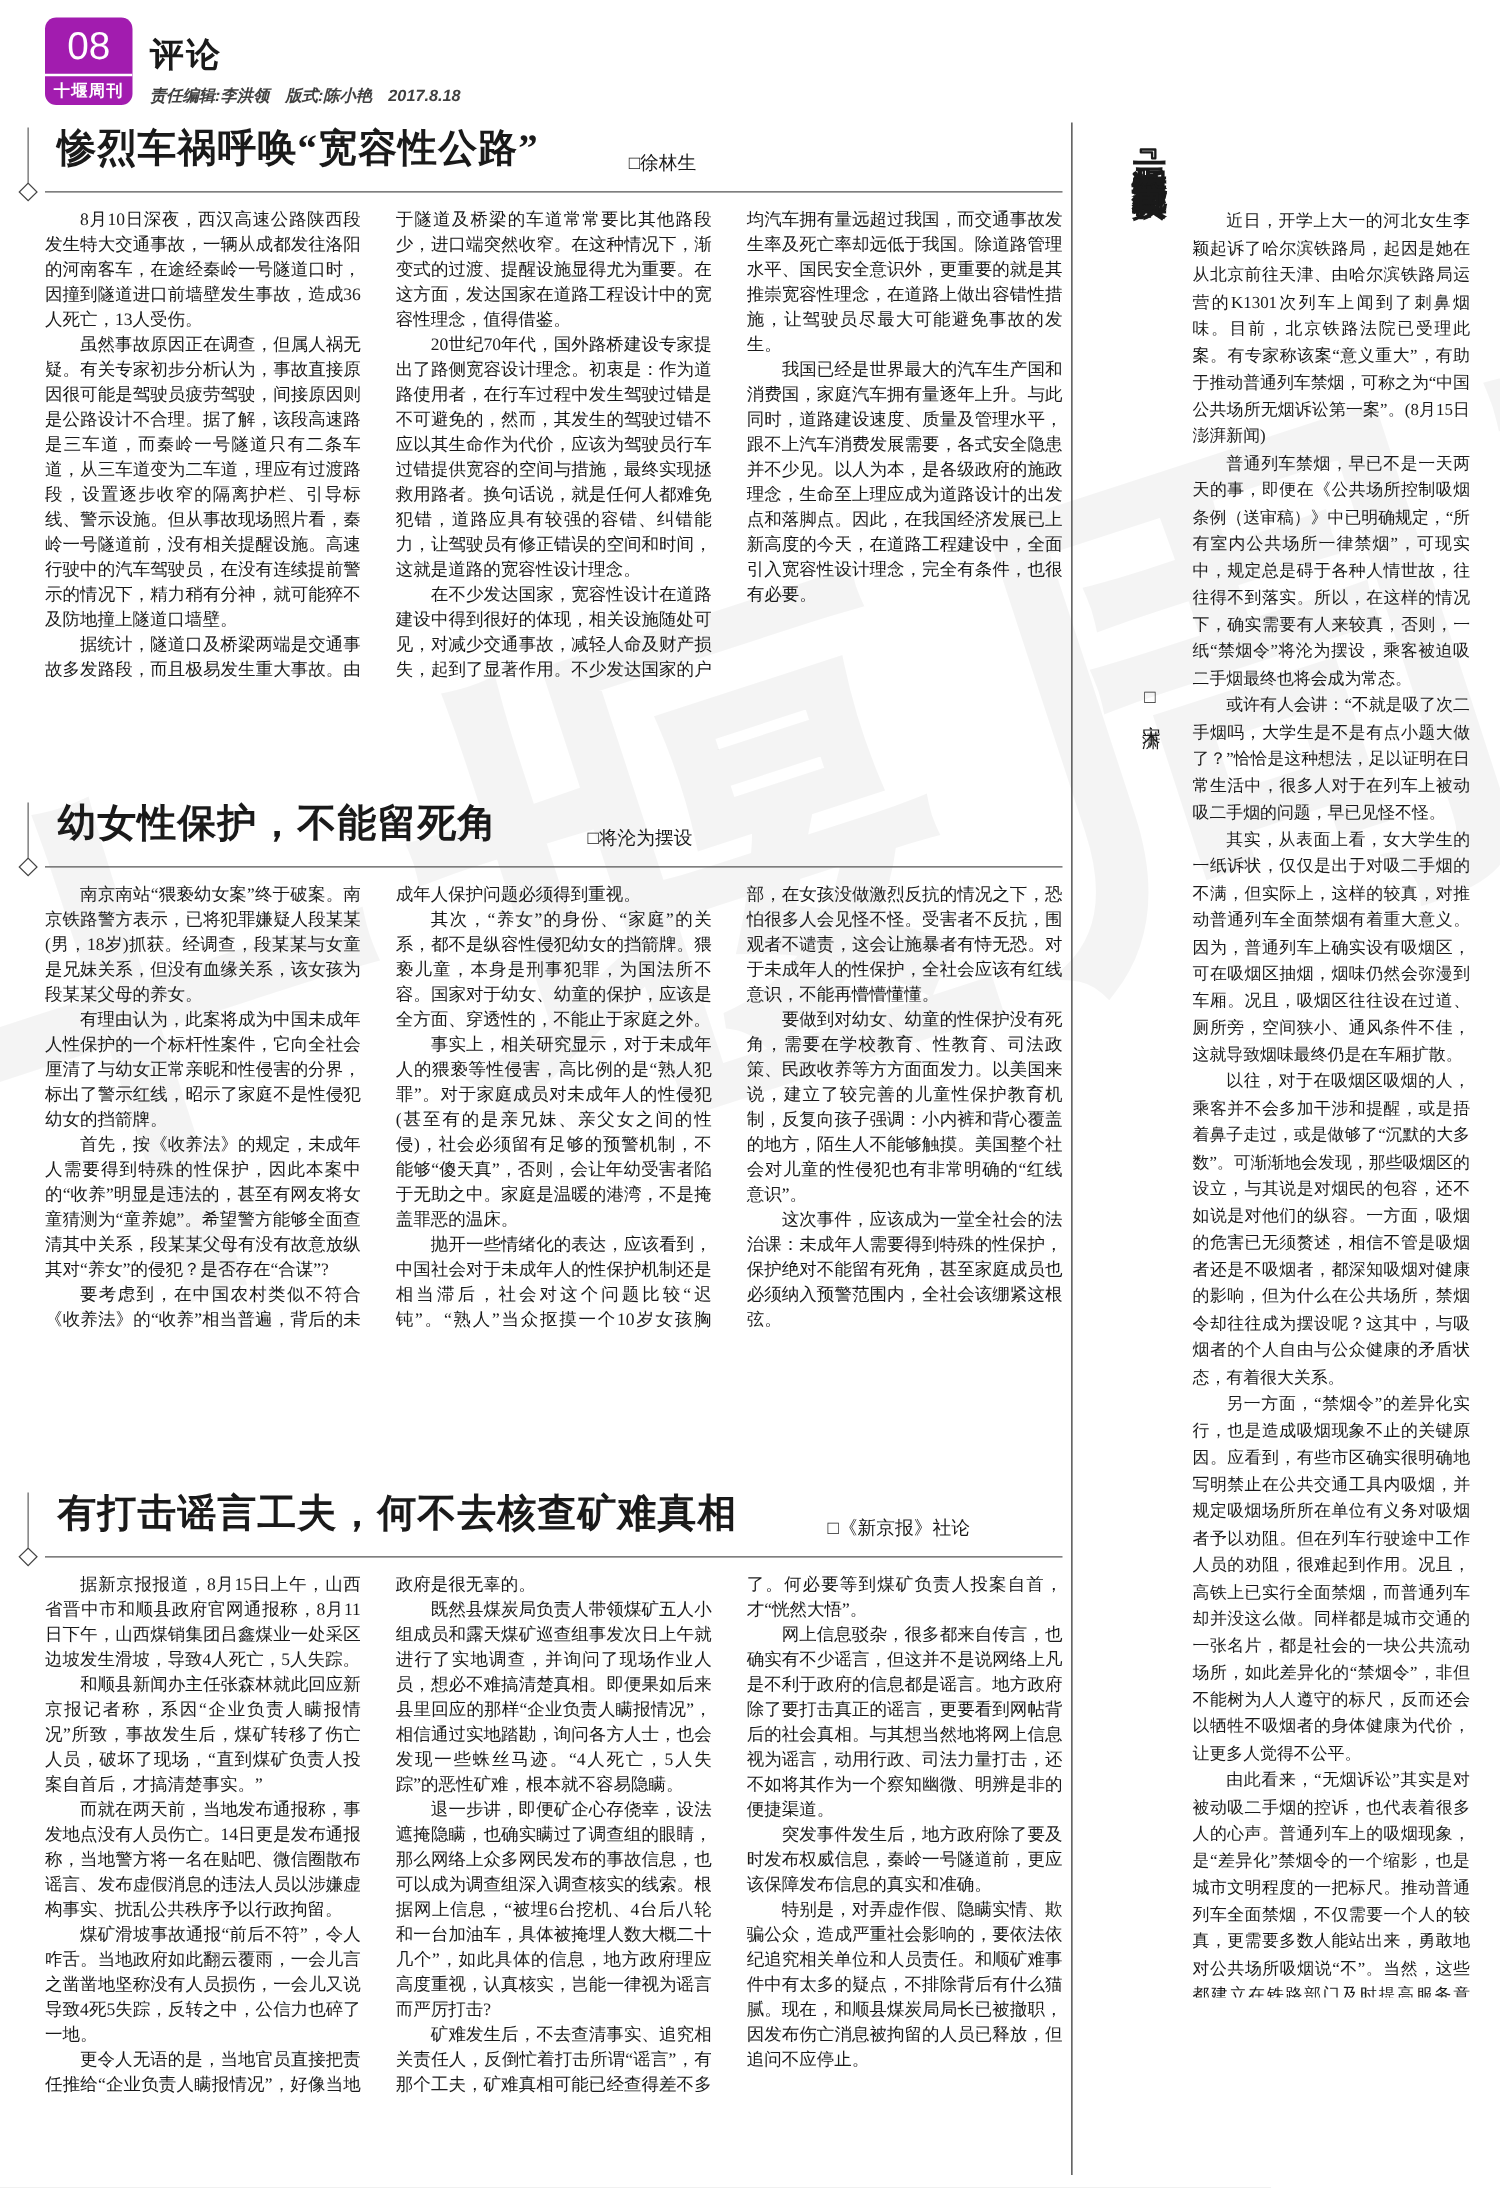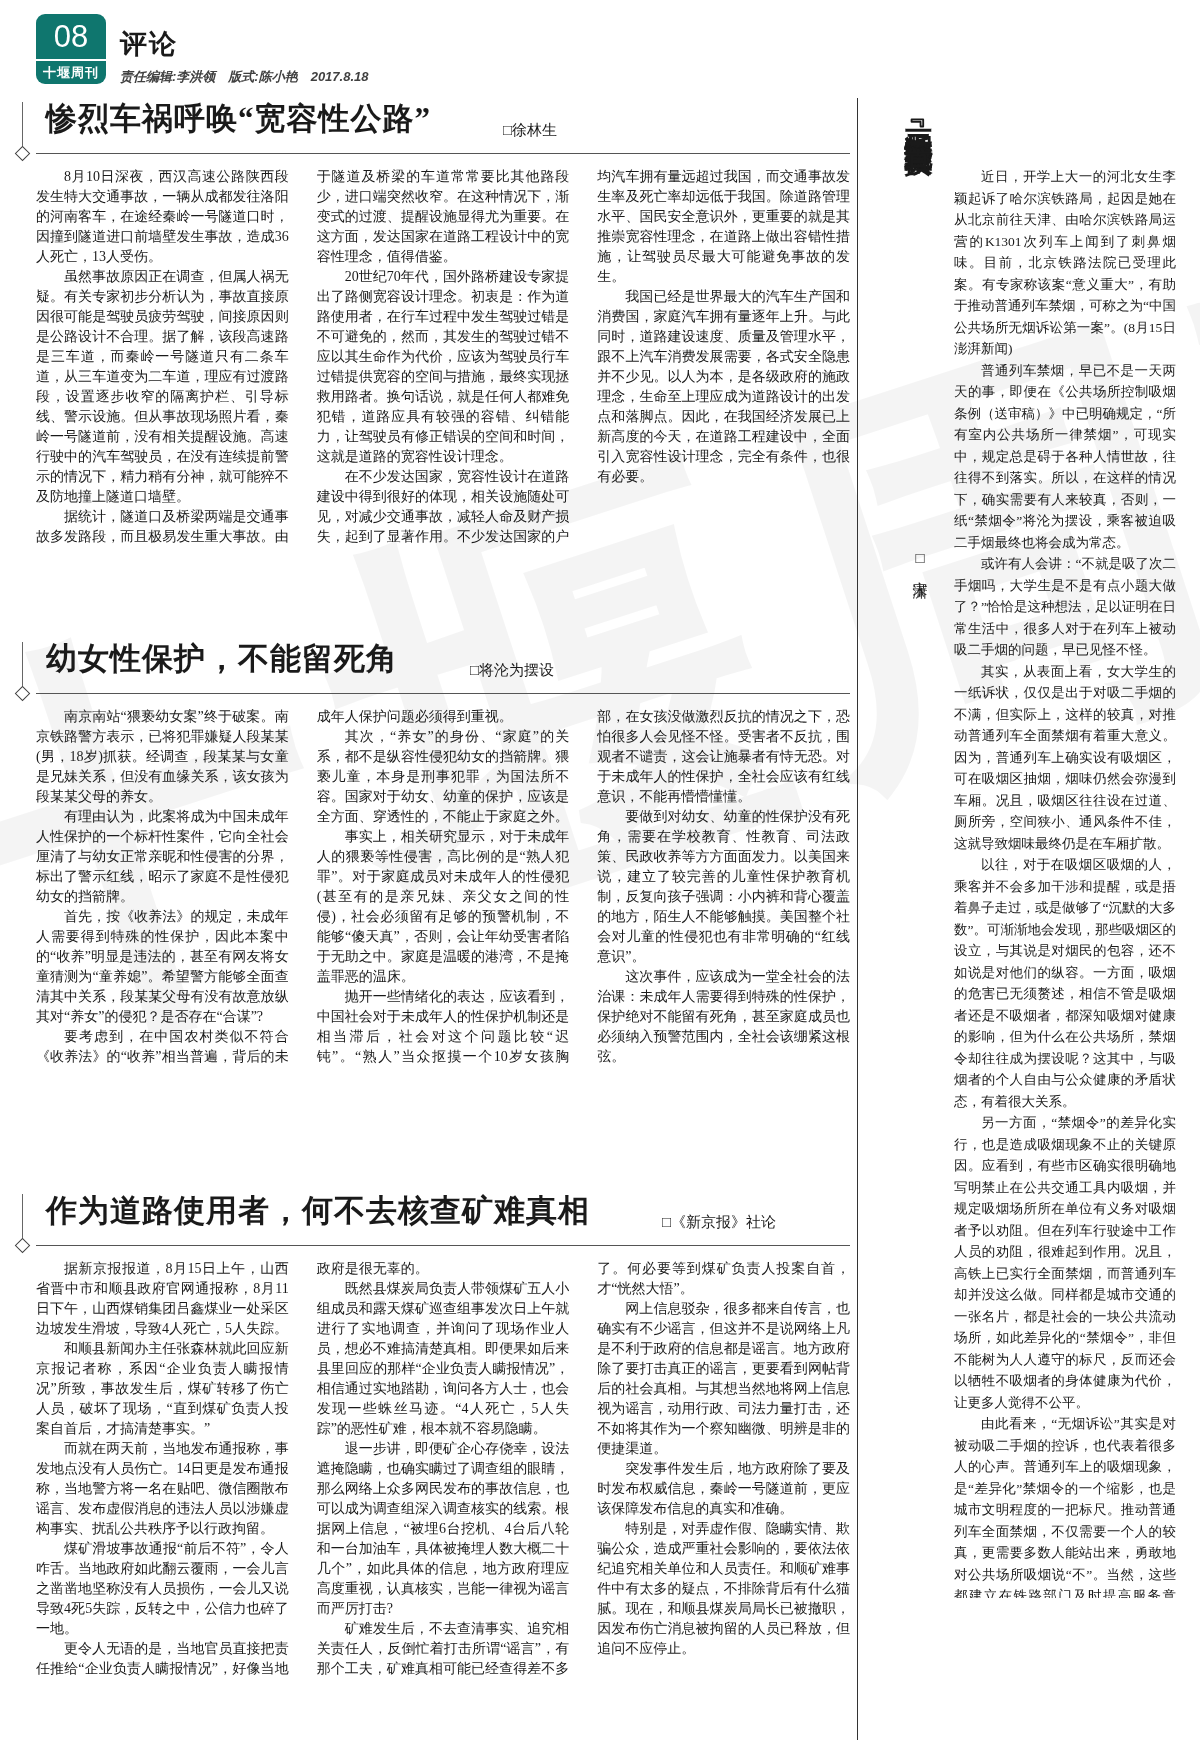--- a/index.html
+++ b/index.html
@@ -46,21 +46,21 @@
   .r-body p{margin:0;text-indent:2em;}
 </style>
 </head>
 <body>
 
 <div class="page">
 
   <div class="watermark">十堰周刊</div>
 
   <header class="masthead">
-    <div class="badge" style="background: #0f766e;">
+    <div class="badge" style="background: #a21caf;">
       <div class="badge-num">08</div>
       <div class="badge-pub">十堰周刊</div>
     </div>
     <div class="section-block">
       <div class="section-title">评论</div>
       <div class="editor-line">责任编辑:李洪领　版式:陈小艳　2017.8.18</div>
     </div>
   </header>
 
   <article class="article" id="article-0">
@@ -94,21 +94,21 @@
         <p>事实上，相关研究显示，对于未成年人的猥亵等性侵害，高比例的是“熟人犯罪”。对于家庭成员对未成年人的性侵犯(甚至有的是亲兄妹、亲父女之间的性侵)，社会必须留有足够的预警机制，不能够“傻天真”，否则，会让年幼受害者陷于无助之中。家庭是温暖的港湾，不是掩盖罪恶的温床。</p>
         <p>抛开一些情绪化的表达，应该看到，中国社会对于未成年人的性保护机制还是相当滞后，社会对这个问题比较“迟钝”。“熟人”当众抠摸一个10岁女孩胸部，在女孩没做激烈反抗的情况之下，恐怕很多人会见怪不怪。受害者不反抗，围观者不谴责，这会让施暴者有恃无恐。对于未成年人的性保护，全社会应该有红线意识，不能再懵懵懂懂。</p>
         <p>要做到对幼女、幼童的性保护没有死角，需要在学校教育、性教育、司法政策、民政收养等方方面面发力。以美国来说，建立了较完善的儿童性保护教育机制，反复向孩子强调：小内裤和背心覆盖的地方，陌生人不能够触摸。美国整个社会对儿童的性侵犯也有非常明确的“红线意识”。</p>
         <p>这次事件，应该成为一堂全社会的法治课：未成年人需要得到特殊的性保护，保护绝对不能留有死角，甚至家庭成员也必须纳入预警范围内，全社会该绷紧这根弦。</p>
       </div>
   </article>
 
   <article class="article" id="article-2">
     <div class="art-head">
       <span class="diamond"></span>
-      <h1 class="art-title" style="margin:0;">作为道路使用者，何不去核查矿难真相</h1>
+      <h1 class="art-title" style="margin:0;">有打击谣言工夫，何不去核查矿难真相</h1>
       <span class="art-author">□《新京报》社论</span>
     </div>
     <div class="art-body">
         <p>据新京报报道，8月15日上午，山西省晋中市和顺县政府官网通报称，8月11日下午，山西煤销集团吕鑫煤业一处采区边坡发生滑坡，导致4人死亡，5人失踪。</p>
         <p>和顺县新闻办主任张森林就此回应新京报记者称，系因“企业负责人瞒报情况”所致，事故发生后，煤矿转移了伤亡人员，破坏了现场，“直到煤矿负责人投案自首后，才搞清楚事实。”</p>
         <p>而就在两天前，当地发布通报称，事发地点没有人员伤亡。14日更是发布通报称，当地警方将一名在贴吧、微信圈散布谣言、发布虚假消息的违法人员以涉嫌虚构事实、扰乱公共秩序予以行政拘留。</p>
         <p>煤矿滑坡事故通报“前后不符”，令人咋舌。当地政府如此翻云覆雨，一会儿言之凿凿地坚称没有人员损伤，一会儿又说导致4死5失踪，反转之中，公信力也碎了一地。</p>
         <p>更令人无语的是，当地官员直接把责任推给“企业负责人瞒报情况”，好像当地政府是很无辜的。</p>
         <p>既然县煤炭局负责人带领煤矿五人小组成员和露天煤矿巡查组事发次日上午就进行了实地调查，并询问了现场作业人员，想必不难搞清楚真相。即便果如后来县里回应的那样“企业负责人瞒报情况”，相信通过实地踏勘，询问各方人士，也会发现一些蛛丝马迹。“4人死亡，5人失踪”的恶性矿难，根本就不容易隐瞒。</p>
         <p>退一步讲，即便矿企心存侥幸，设法遮掩隐瞒，也确实瞒过了调查组的眼睛，那么网络上众多网民发布的事故信息，也可以成为调查组深入调查核实的线索。根据网上信息，“被埋6台挖机、4台后八轮和一台加油车，具体被掩埋人数大概二十几个”，如此具体的信息，地方政府理应高度重视，认真核实，岂能一律视为谣言而严厉打击?</p>

